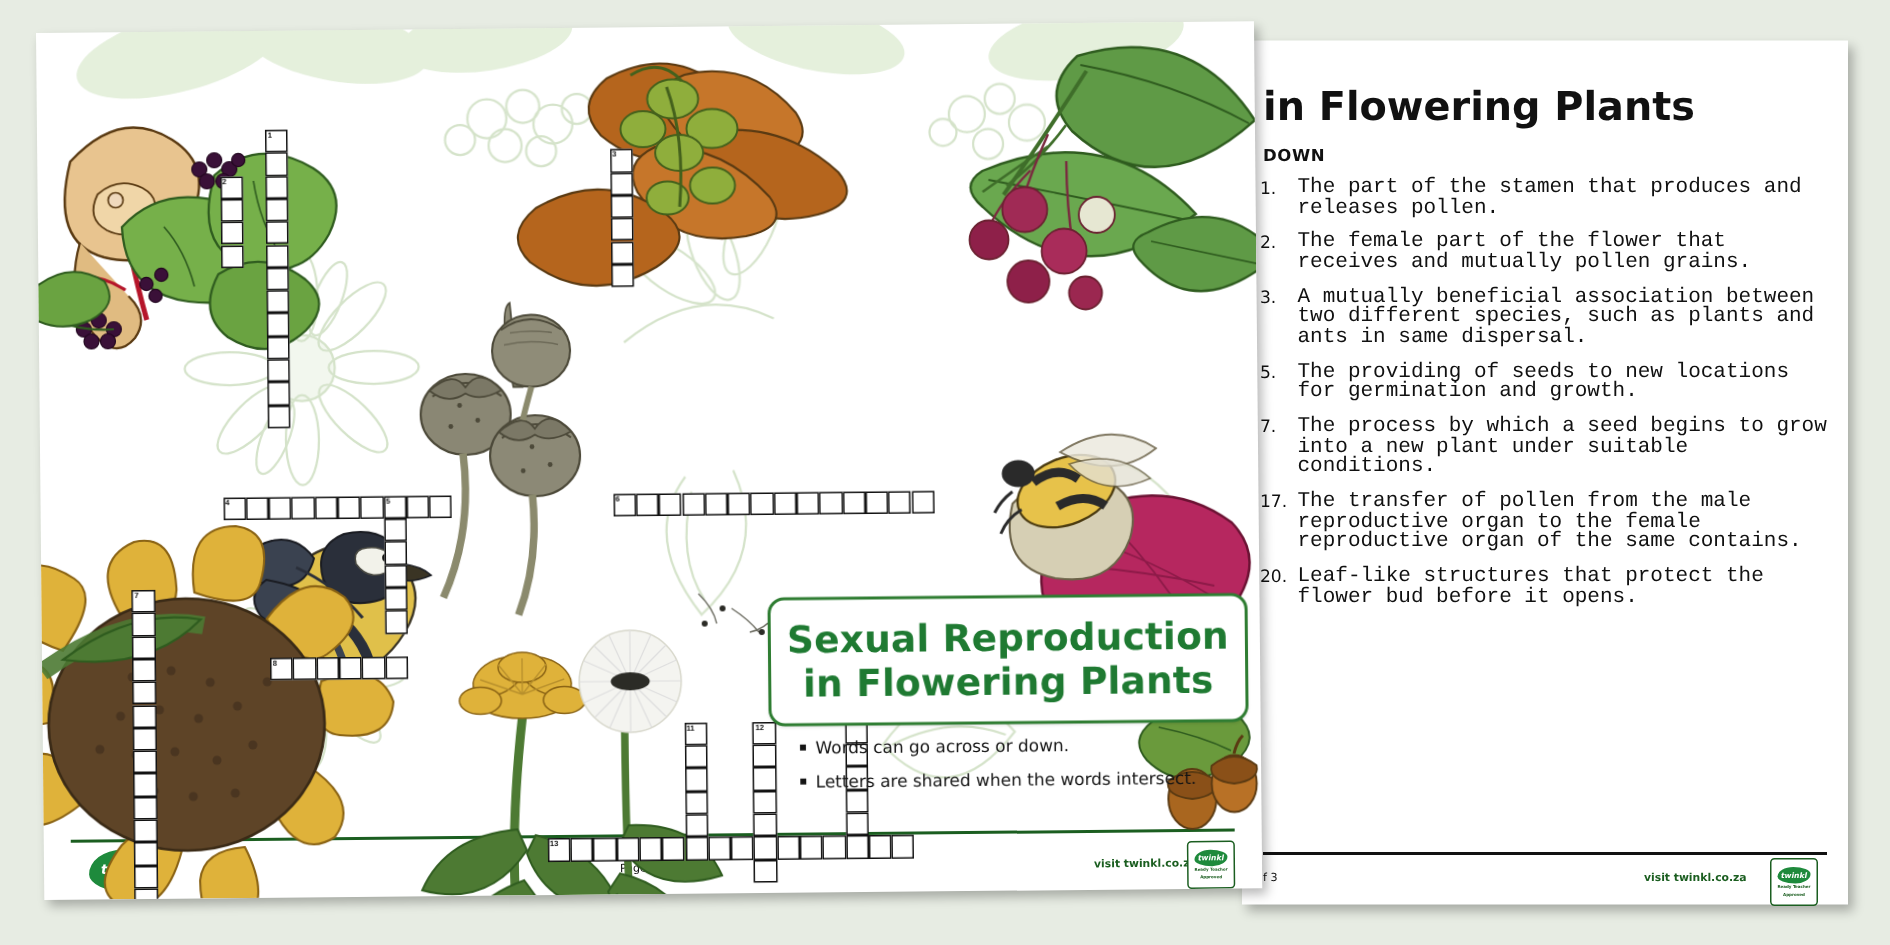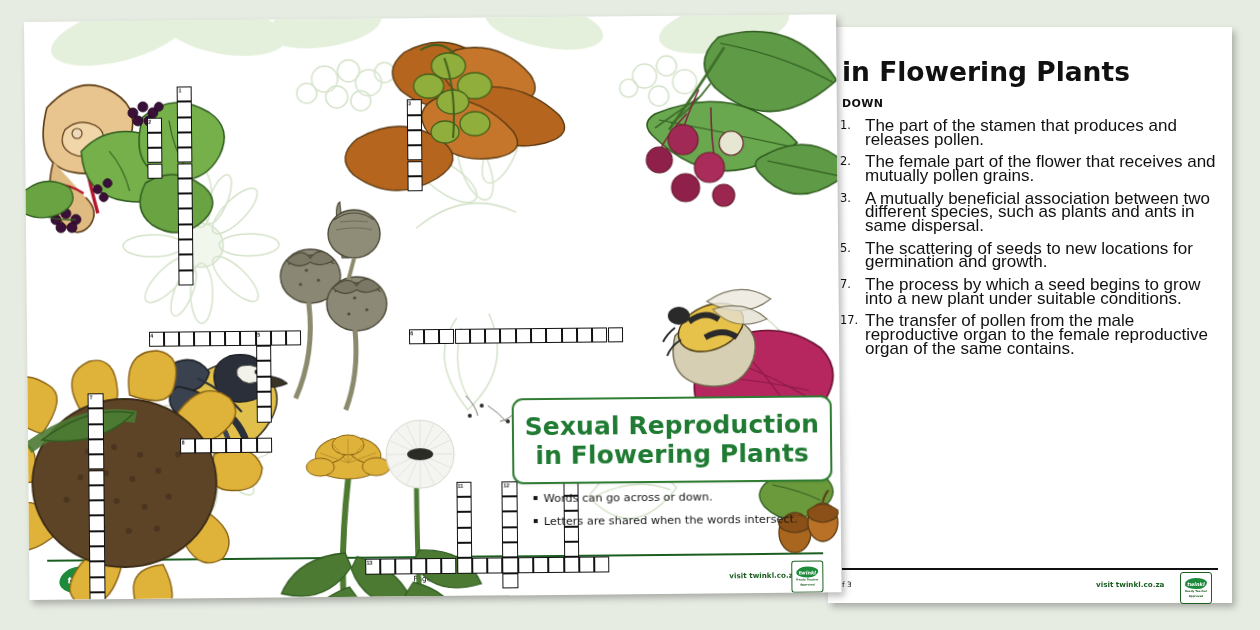--- a/index.html
+++ b/index.html
@@ -153,22 +153,22 @@
   }
   #clues{position:absolute;left:12px;top:92px;width:382px;}
   .clue{display:flex;margin-bottom:9.2px;}
   .clue .num{
     width:25px;flex:0 0 25px;
     font-family:"DejaVu Sans",sans-serif;
     font-size:11.4px;line-height:13.6px;color:#111;
   }
   .clue .txt{
     flex:1;
-    font-family:Liberation Sans, sans-serif;
-    font-size:17px;line-height:13.6px;color:#111;
+    font-family:Liberation Mono, monospace;
+    font-size:14px;line-height:13.6px;color:#111;
   }
   .rp-footer-rule{
     position:absolute;left:14px;right:14px;top:541px;height:1.6px;background:#111;
   }
 </style>
 </head>
 <body>
 
 <div class="sheet" id="page-right">
   <div id="rp">
@@ -182,29 +182,33 @@
       <div class="clue">
         <div class="num">2.</div>
         <div class="txt">The female part of the flower that receives and mutually pollen grains.</div>
       </div>
       <div class="clue">
         <div class="num">3.</div>
         <div class="txt">A mutually beneficial association between two different species, such as plants and ants in same dispersal.</div>
       </div>
       <div class="clue">
         <div class="num">5.</div>
-        <div class="txt">The scattering of seeds to new locations for germination and growth.</div>
+        <div class="txt">The providing of seeds to new locations for germination and growth.</div>
       </div>
       <div class="clue">
         <div class="num">7.</div>
         <div class="txt">The process by which a seed begins to grow into a new plant under suitable conditions.</div>
       </div>
       <div class="clue">
         <div class="num">17.</div>
         <div class="txt">The transfer of pollen from the male reproductive organ to the female reproductive organ of the same contains.</div>
+      </div>
+      <div class="clue">
+        <div class="num">20.</div>
+        <div class="txt">Leaf-like structures that protect the flower bud before it opens.</div>
       </div>
     </div>
 
     <div class="rp-footer-rule"></div>
     <div class="footer-text" style="left:14px;top:553px;">f 3</div>
     <div class="footer-link" style="left:268px;top:553px;">visit twinkl.co.za</div>
     <div class="award-badge" style="left:352px;top:545px;">
       <div class="ab-blob">
           <i>twinkl</i>
         </div>

